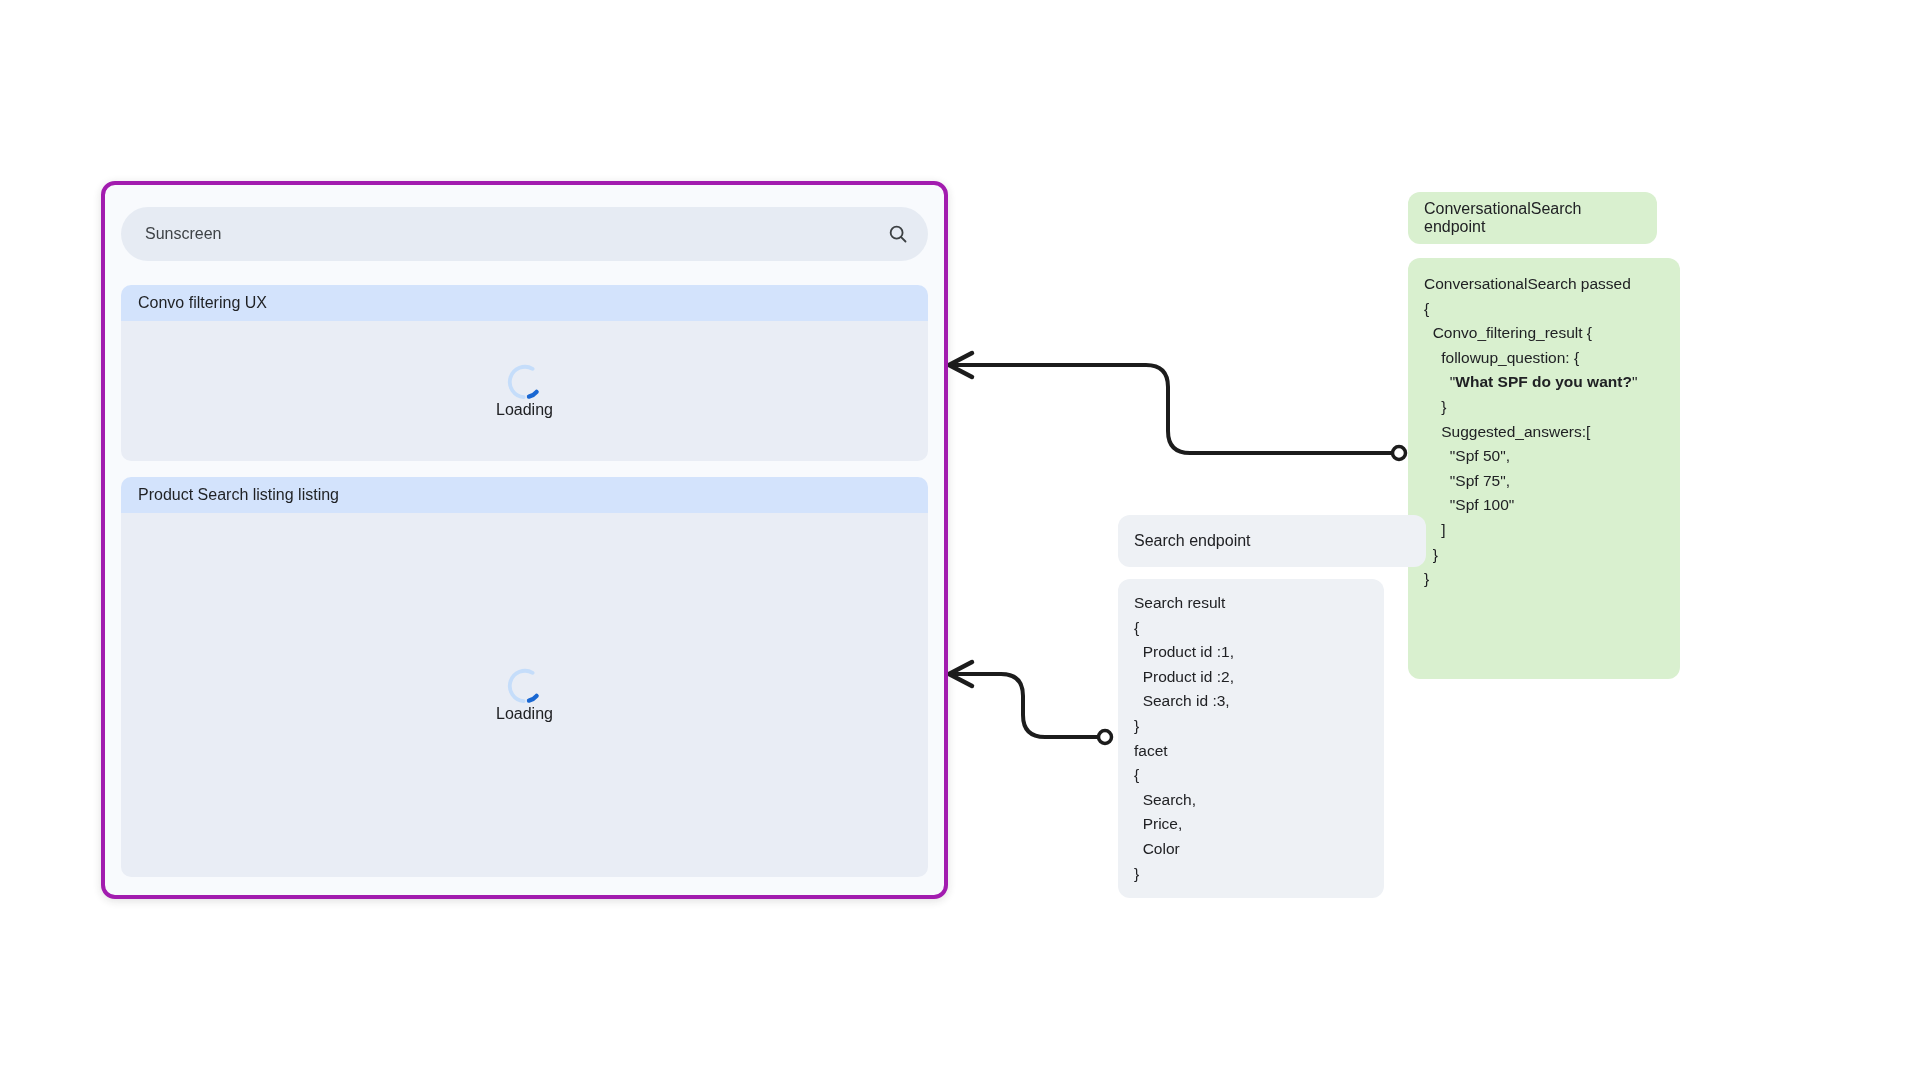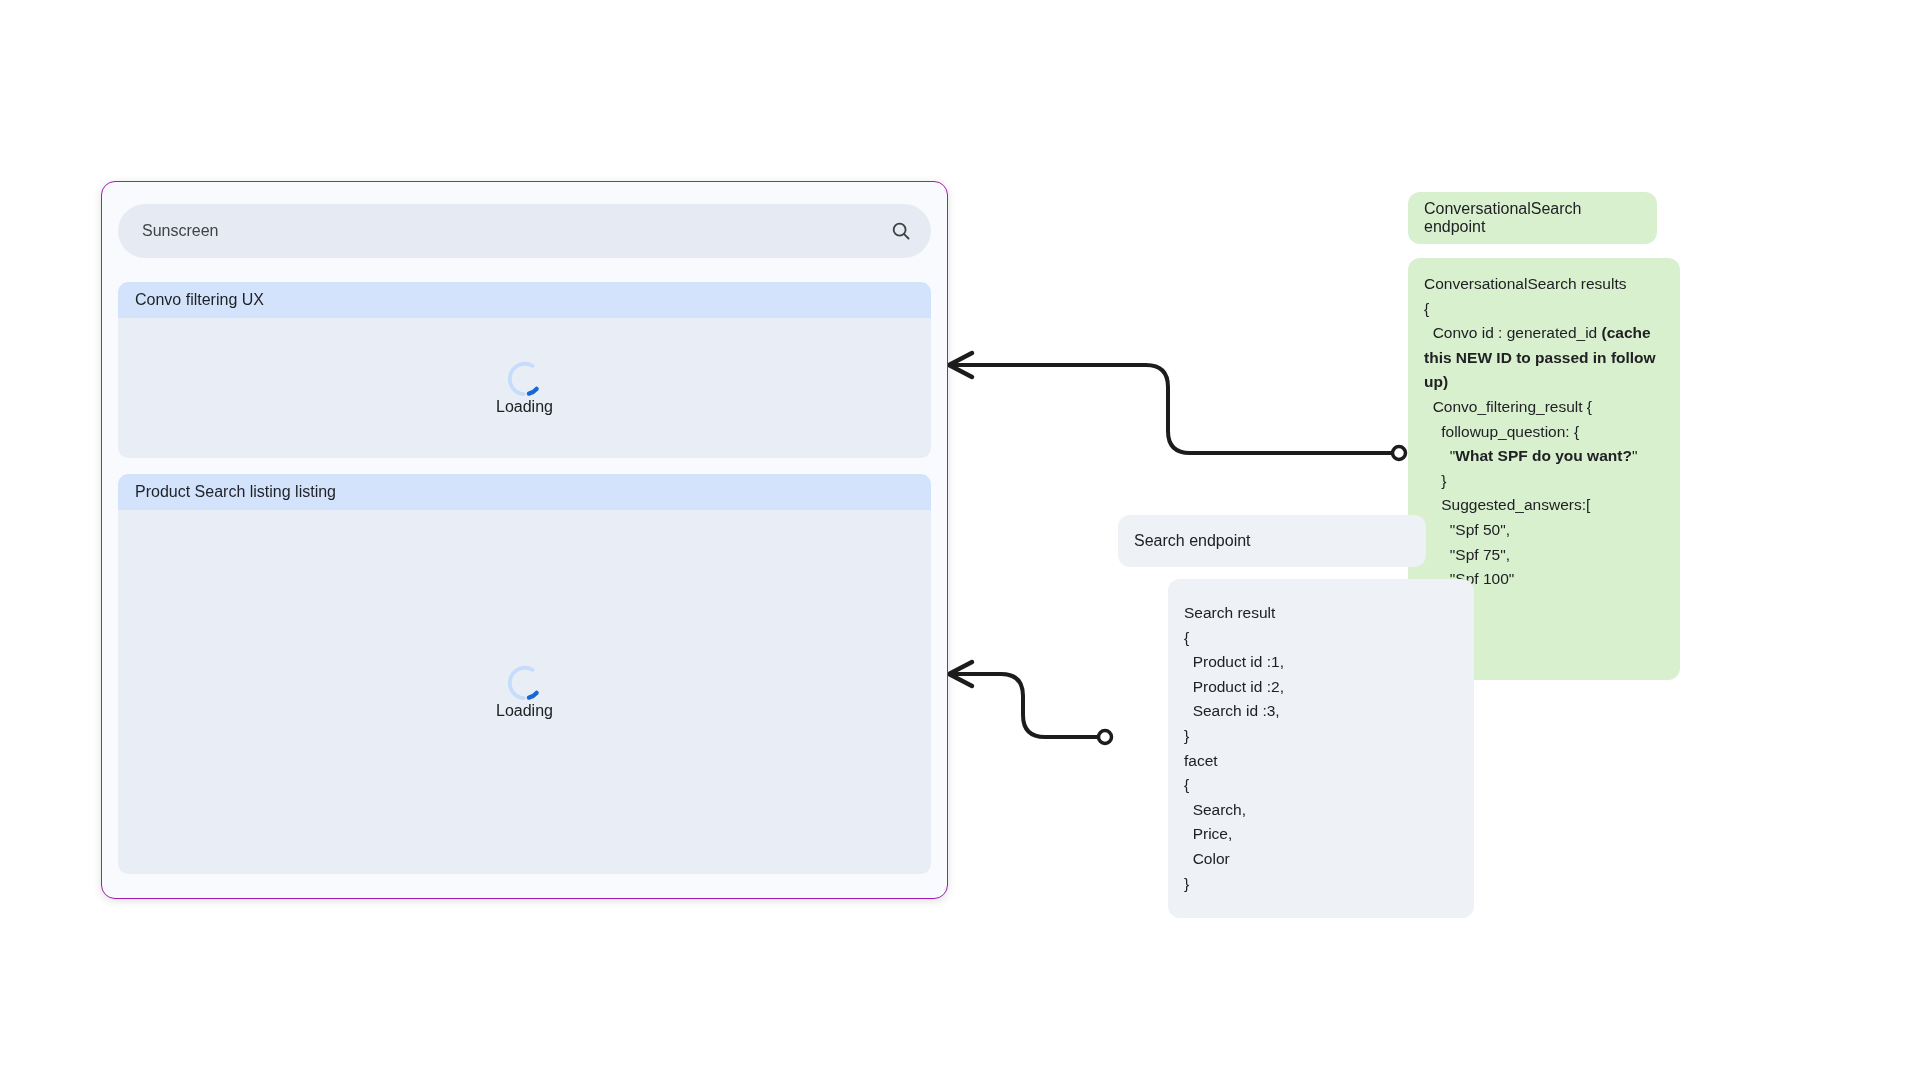--- a/index.html
+++ b/index.html
@@ -14,21 +14,21 @@
     --arrow:#1c1c1c;
     --text:#202124;
   }
   *{box-sizing:border-box;margin:0;padding:0}
   html,body{width:1920px;height:1080px;background:#ffffff;
     font-family:"Liberation Sans",sans-serif;color:var(--text);overflow:hidden}
   .canvas{position:relative;width:1920px;height:1080px;background:#fff}
 
   
   .panel{position:absolute;left:101px;top:181px;width:847px;height:718px;
-    background:var(--panel-bg);border:1px solid #a21caf;border-radius:14px;
+    background:var(--panel-bg);border:4px solid #a21caf;border-radius:14px;
     box-shadow:0 2px 8px rgba(32,33,36,.14);padding:22px 16px 20px}
   .search-pill{height:54px;border-radius:27px;background:var(--pill-grey);
     display:flex;align-items:center;padding:0 19px 0 24px;margin-bottom:24px}
   .search-input{flex:1;border:0;background:transparent;outline:none;
     font-family:"Liberation Sans",sans-serif;font-size:16px;color:#3f4347}
   .search-icon{flex:0 0 auto;cursor:pointer}
 
   .section-convo{margin-bottom:16px}
   .sec-header{height:36px;background:var(--header-blue);border-radius:10px 10px 0 0;
     display:flex;align-items:center;padding:0 17px;font-size:16px;color:#1f2124}
@@ -44,21 +44,21 @@
   
   .note{position:absolute;border-radius:12px;font-size:16px;color:var(--text)}
   .note.title{display:flex;align-items:center;padding:0 16px}
   .note.code{padding:14px 16px;font-size:15.5px;line-height:24.6px}
   .code-line{white-space:pre-wrap}
   .green{background:var(--note-green)}
   .grey{background:var(--note-grey)}
   #note-convo-endpoint{left:1408px;top:192px;width:249px;height:52px}
   #note-convo-result{left:1408px;top:258px;width:272px;min-height:421px}
   #note-search-endpoint{left:1118px;top:515px;width:308px;height:52px}
-  #note-search-result{left:1168px;top:579px;width:306px;padding:22px 16px}
+  #note-search-result{left:1118px;top:579px;width:266px;padding:12px 16px}
 
   
   .connectors{position:absolute;left:0;top:0;width:1920px;height:1080px}
   .conn{stroke:var(--arrow);stroke-width:4;fill:none}
   .conn-head{stroke:var(--arrow);stroke-width:4.5;fill:none;
     stroke-linecap:round;stroke-linejoin:round}
   .conn-dot{fill:#ffffff;stroke:var(--arrow);stroke-width:3.5}
 </style>
 </head>
 <body>
@@ -114,23 +114,22 @@
       </div>
     </div>
 
   </div>
 
   <div id="note-convo-endpoint" class="note title green">
     <span>ConversationalSearch endpoint</span>
   </div>
 
   <div id="note-convo-result" class="note code green">
-      <div class="code-line">ConversationalSearch results</div>
+      <div class="code-line">ConversationalSearch passed</div>
       <div class="code-line">{</div>
-      <div class="code-line">  Convo id : generated_id <b>(cache this NEW ID to passed in follow up)</b></div>
       <div class="code-line">  Convo_filtering_result {</div>
       <div class="code-line">    followup_question: {</div>
       <div class="code-line">      "<b>What SPF do you want?</b>"</div>
       <div class="code-line">    }</div>
       <div class="code-line">    Suggested_answers:[</div>
       <div class="code-line">      "Spf 50",</div>
       <div class="code-line">      "Spf 75",</div>
       <div class="code-line">      "Spf 100"</div>
       <div class="code-line">    ]</div>
       <div class="code-line">  }</div>

